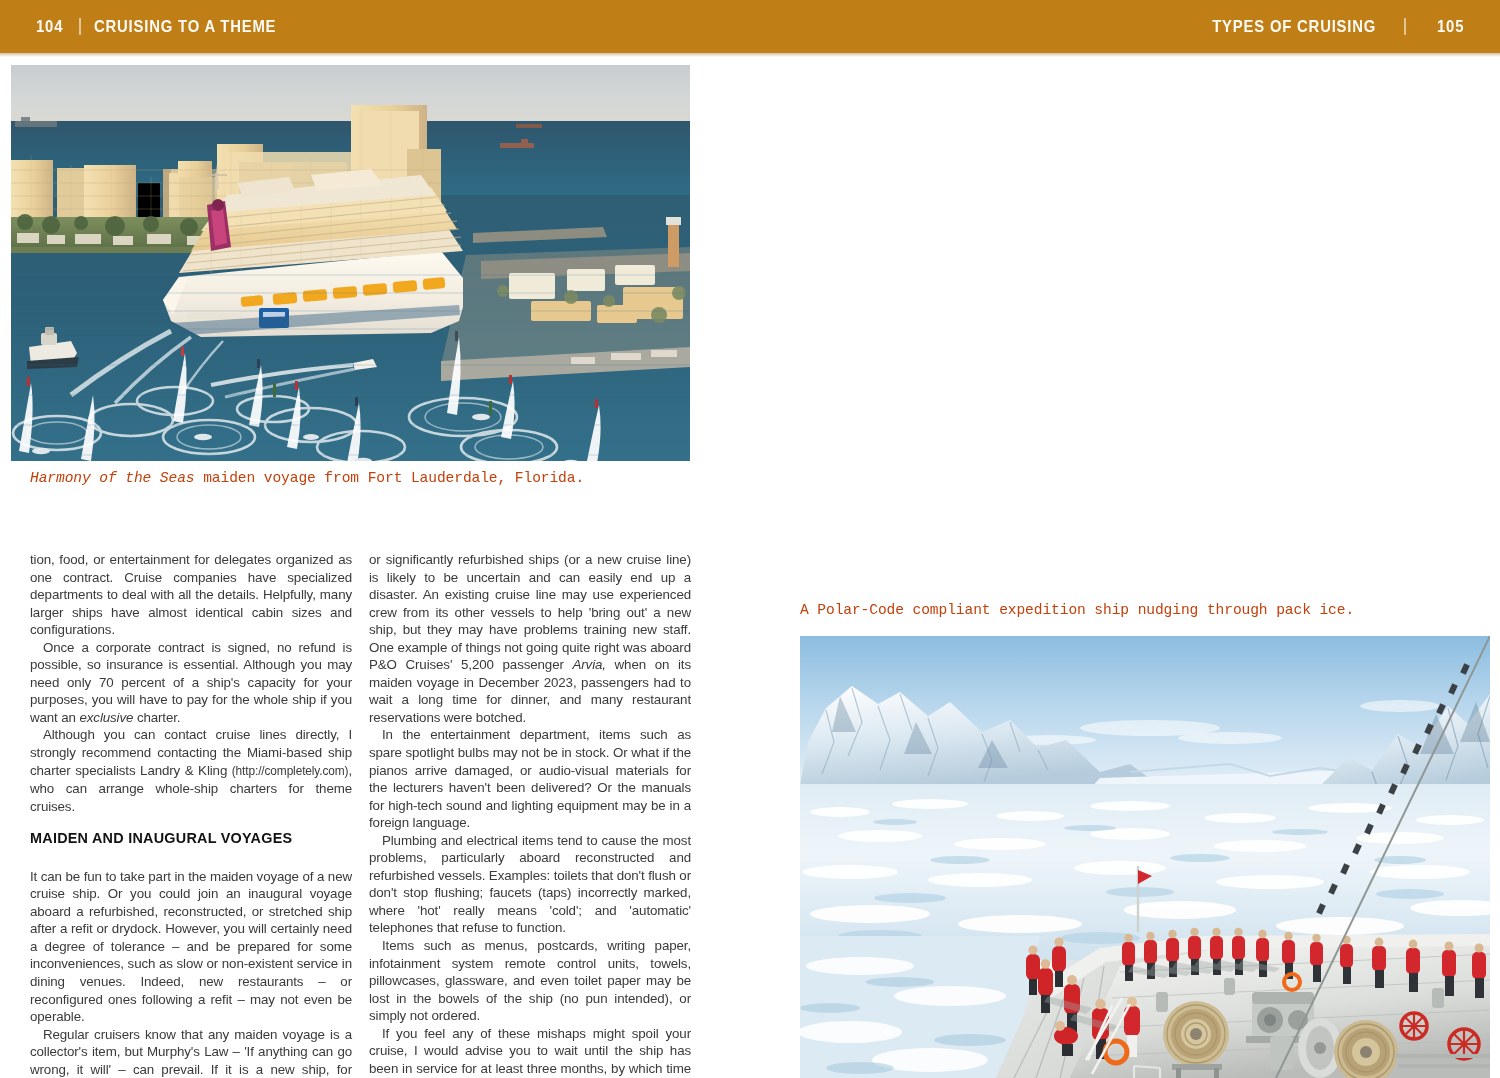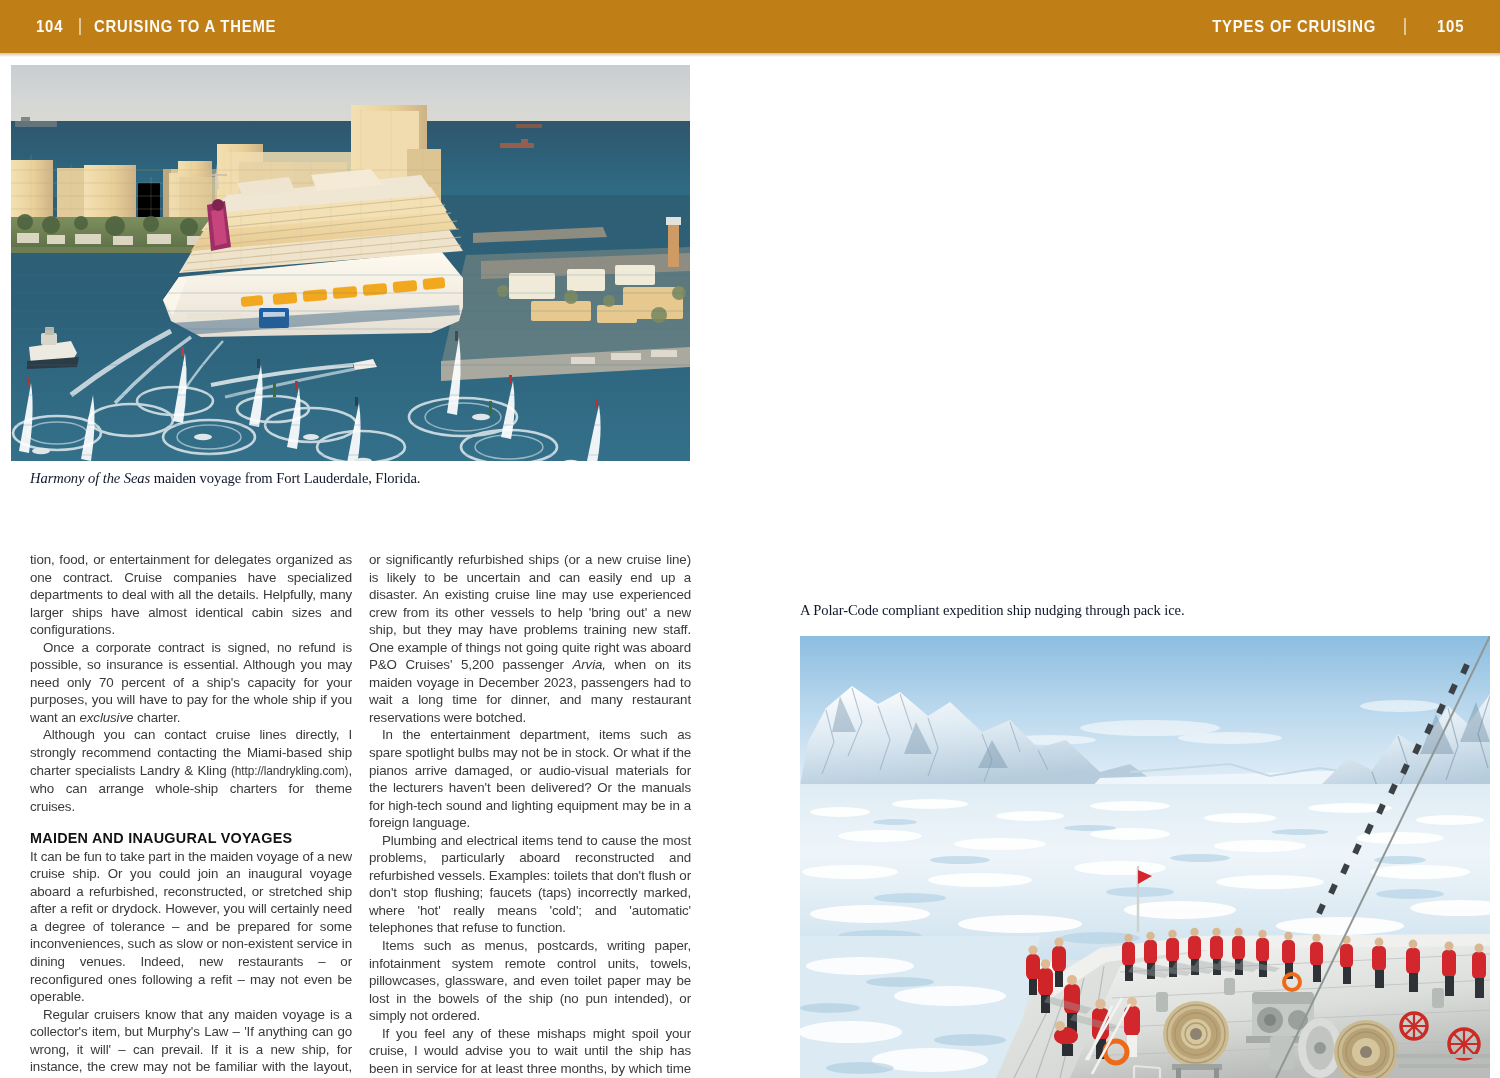--- a/index.html
+++ b/index.html
@@ -59,23 +59,23 @@
   
   .photo { position: absolute; overflow: hidden; background: #dfe6ea; }
   .photo svg { display: block; width: 100%; height: 100%; }
 
   #photo-harmony { left: 11px; top: 12px; width: 679px; height: 396px; }
   #photo-polar   { left: 50px; top: 583px; width: 690px; height: 442px; }
 
   
   .caption {
     position: absolute;
-    font-family: Liberation Serif, serif;
+    font-family: Liberation Mono, monospace;
     font-size: 14.6px;
-    color: #0f172a;
+    color: #c2410c;
     line-height: 1.35;
     letter-spacing: -0.1px;
   }
   .caption em { font-style: italic; }
 
   #caption-harmony { left: 30px; top: 416px; width: 660px; }
   #caption-polar   { left: 50px; top: 548px; width: 690px; }
 
   
   .col {
@@ -91,21 +91,21 @@
   }
   .col p { margin: 0; }
   .col p + p { text-indent: 13px; }
   .col .subhead {
     font-family: "Liberation Sans", sans-serif;
     font-weight: bold;
     font-size: 14.4px;
     letter-spacing: 0.25px;
     color: #121212;
     margin-top: 15px;
-    margin-bottom: 0;
+    margin-bottom: 20px;
     text-align: left;
     text-indent: 0;
   }
   .col .subhead + p { text-indent: 0; }
   .col .small { font-size: 11.9px; }
   .col em { font-style: italic; }
 
   
   #lcol1 { left: 30px;  top: 498px; width: 322px; }
   #lcol2 { left: 369px; top: 498px; width: 322px; }
@@ -424,21 +424,21 @@
       </svg>
     </div>
 
     <div class="caption" id="caption-harmony">
       <em>Harmony of the Seas</em><span> maiden voyage from Fort Lauderdale, Florida.</span>
     </div>
 
     <div class="col" id="lcol1">
       <p>tion, food, or entertainment for delegates organized as one contract. Cruise companies have specialized departments to deal with all the details. Helpfully, many larger ships have almost identical cabin sizes and configurations.</p>
       <p><span>Once a corporate contract is signed, no refund is possible, so insurance is essential. Although you may need only 70 percent of a ship's capacity for your purposes, you will have to pay for the whole ship if you want an </span><em>exclusive</em><span> charter.</span></p>
-      <p><span>Although you can contact cruise lines directly, I strongly recommend contacting the Miami-based ship charter specialists Landry &amp; Kling </span><span class="small">(http://landrykling.com)</span><span>, who can arrange whole-ship charters for theme cruises.</span></p>
+      <p><span>Although you can contact cruise lines directly, I strongly recommend contacting the Miami-based ship charter specialists Landry &amp; Kling </span><span class="small">(http://completely.com)</span><span>, who can arrange whole-ship charters for theme cruises.</span></p>
       <div class="subhead">MAIDEN AND INAUGURAL VOYAGES</div>
       <p>It can be fun to take part in the maiden voyage of a new cruise ship. Or you could join an inaugural voyage aboard a refurbished, reconstructed, or stretched ship after a refit or drydock. However, you will certainly need a degree of tolerance – and be prepared for some inconveniences, such as slow or non-existent service in dining venues. Indeed, new restaurants – or reconfigured ones following a refit – may not even be operable.</p>
       <p>Regular cruisers know that any maiden voyage is a collector's item, but Murphy's Law – 'If anything can go wrong, it will' – can prevail. If it is a new ship, for instance, the crew may not be familiar with the layout, and some equipment may not be working properly, or may even be missing completely. Service aboard new</p>
     </div>
 
     <div class="col" id="lcol2">
       <p><span>or significantly refurbished ships (or a new cruise line) is likely to be uncertain and can easily end up a disaster. An existing cruise line may use experienced crew from its other vessels to help 'bring out' a new ship, but they may have problems training new staff. One example of things not going quite right was aboard P&amp;O Cruises' 5,200 passenger </span><em>Arvia,</em><span> when on its maiden voyage in December 2023, passengers had to wait a long time for dinner, and many restaurant reservations were botched.</span></p>
       <p>In the entertainment department, items such as spare spotlight bulbs may not be in stock. Or what if the pianos arrive damaged, or audio-visual materials for the lecturers haven't been delivered? Or the manuals for high-tech sound and lighting equipment may be in a foreign language.</p>
       <p>Plumbing and electrical items tend to cause the most problems, particularly aboard reconstructed and refurbished vessels. Examples: toilets that don't flush or don't stop flushing; faucets (taps) incorrectly marked, where 'hot' really means 'cold'; and 'automatic' telephones that refuse to function.</p>
       <p>Items such as menus, postcards, writing paper, infotainment system remote control units, towels, pillowcases, glassware, and even toilet paper may be lost in the bowels of the ship (no pun intended), or simply not ordered.</p>

